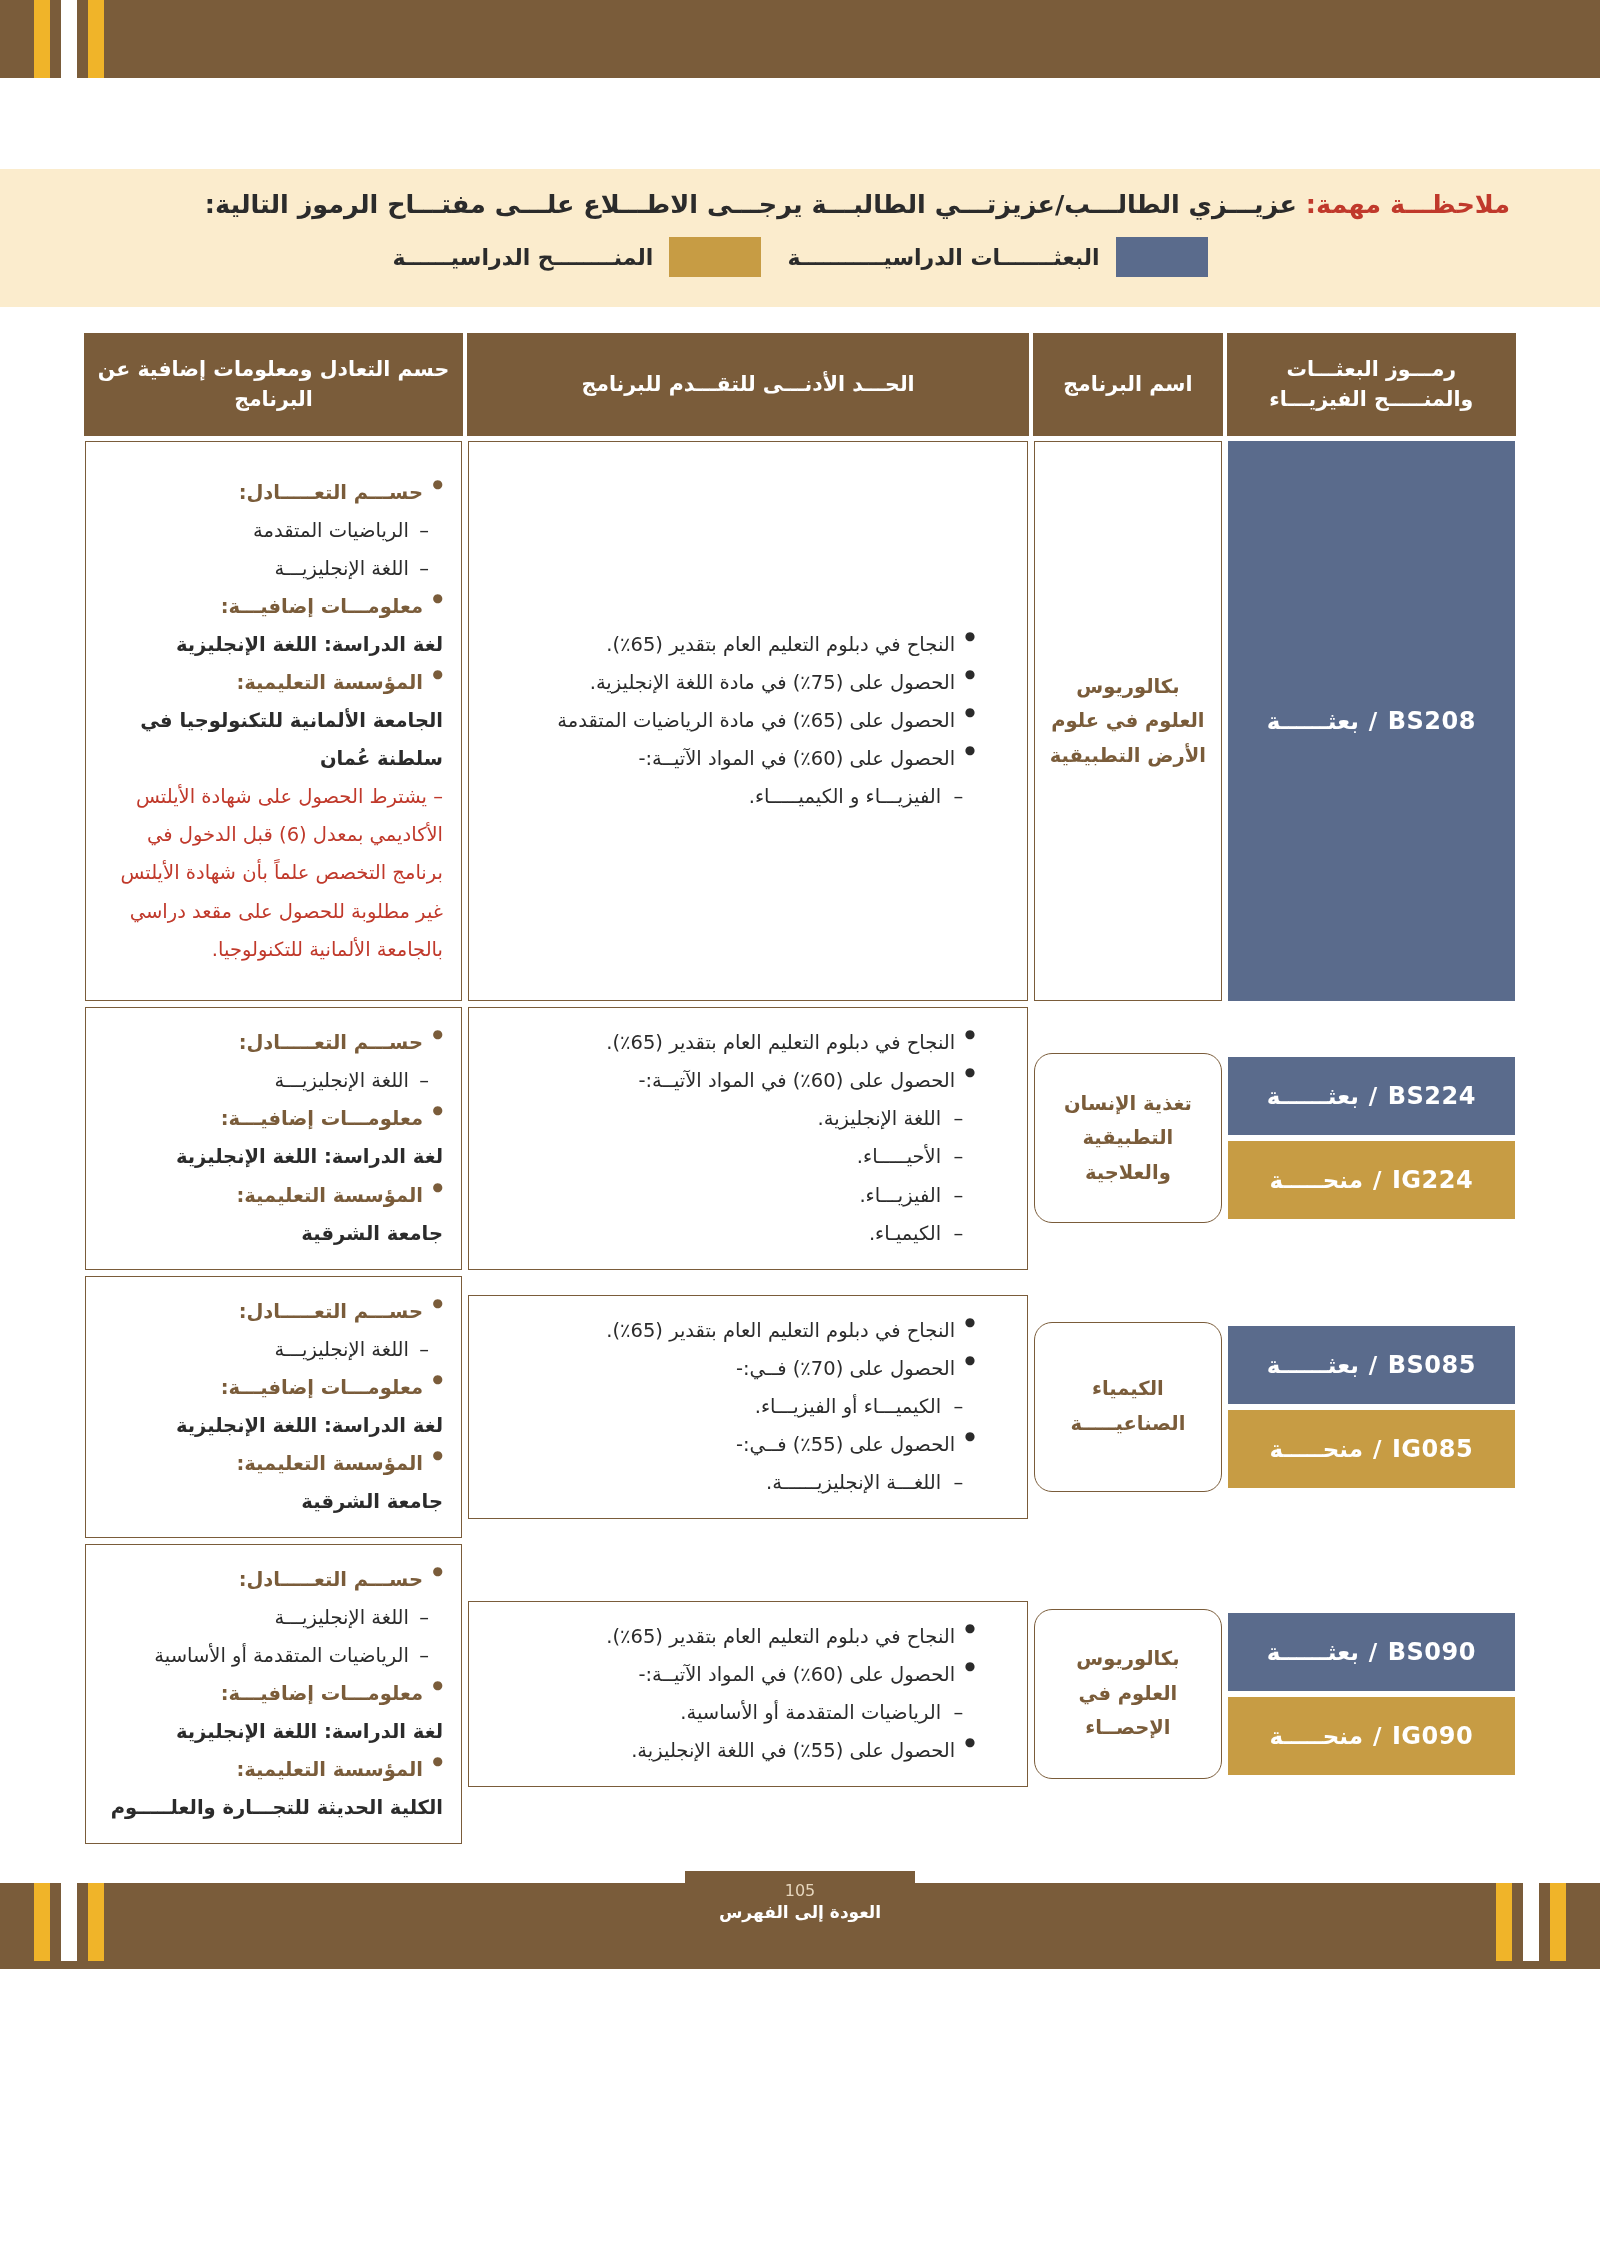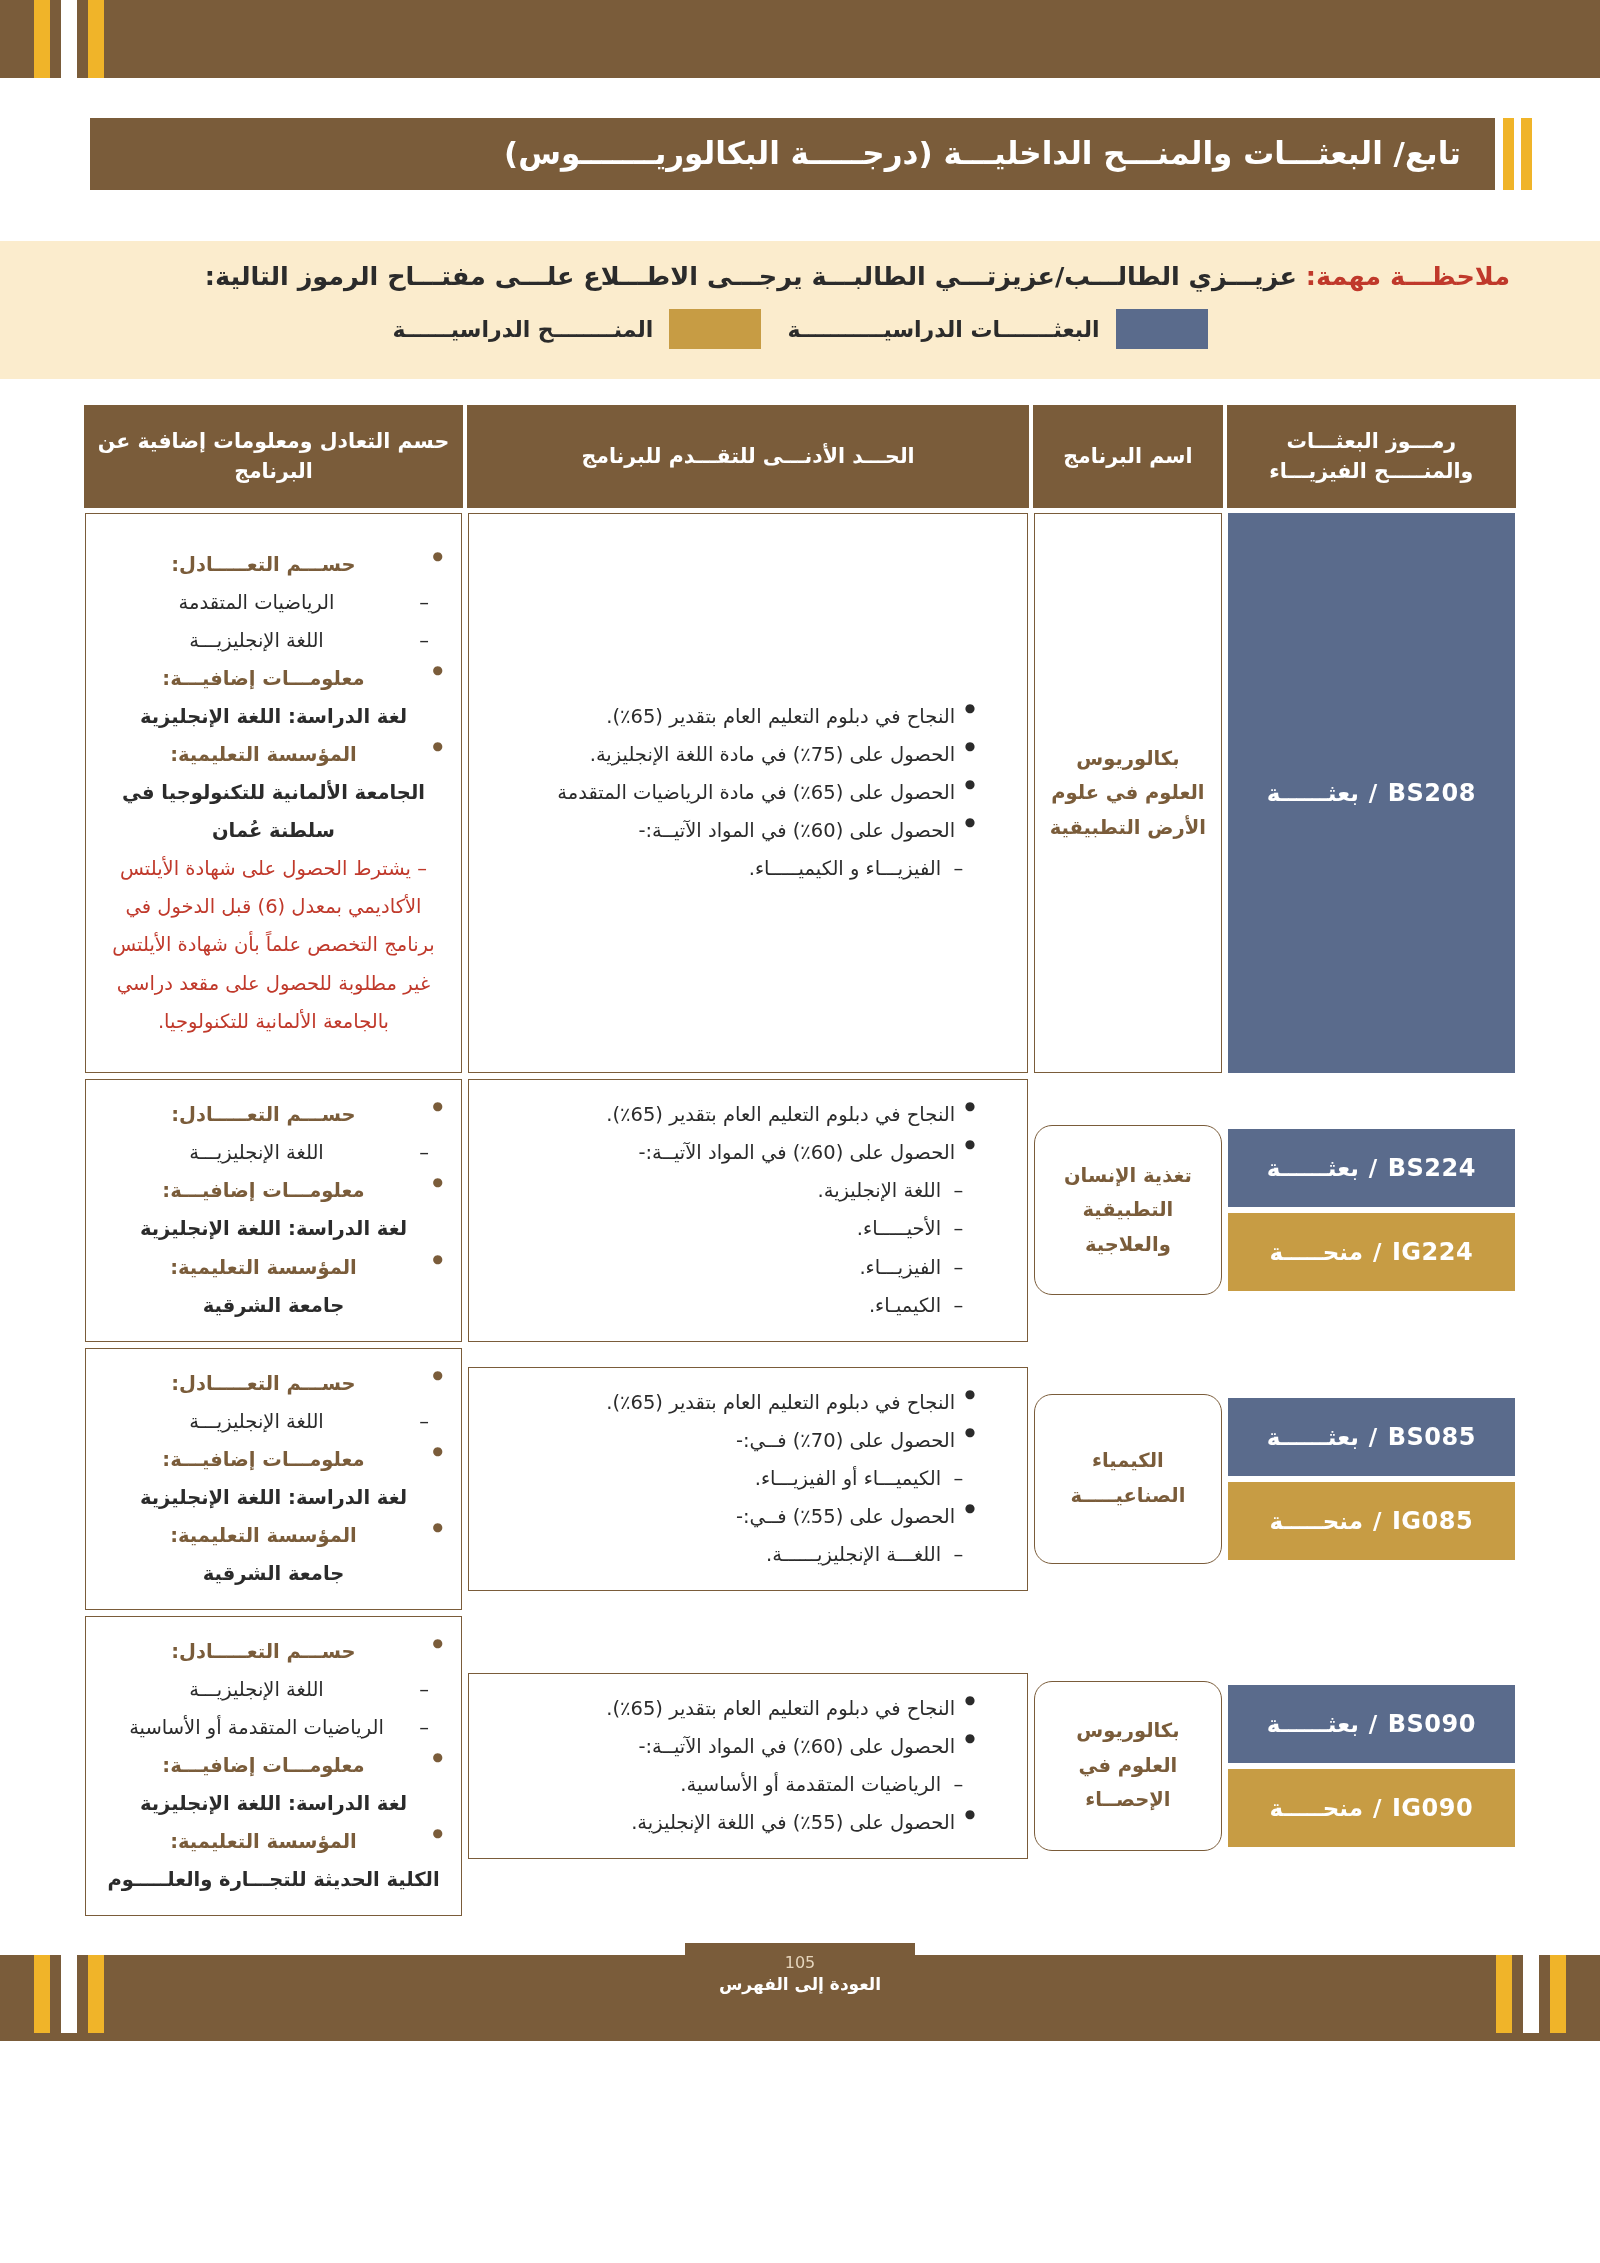--- a/index.html
+++ b/index.html
@@ -170,21 +170,21 @@
     color:#2b2b2b;
   }
   .extrabox .hd { color:#7a5c3a; font-weight: bold; position: relative; padding-right: 20px; }
   .extrabox .hd::before {
     content:"●"; position:absolute; right:0; top:-1px; font-size: 12px; color:#7a5c3a;
   }
   .extrabox .sub { position: relative; padding-right: 34px; }
   .extrabox .sub::before { content:"–"; position:absolute; right:14px; top:0; }
   .extrabox .strong { font-weight: bold; }
   .extrabox .note-red { color:#c0392b; font-weight:normal; }
-  .extrabox .center { text-align: center; }
+  .extrabox .center { text-align: right; }
   .row-tall .extrabox { min-height: 560px; display:flex; flex-direction:column; justify-content:center; }
   .row-tall .minbox { min-height: 560px; display:flex; flex-direction:column; justify-content:center; }
   .row-tall .pname { min-height: 560px; display:flex; align-items:center; justify-content:center; }
 
   .row-med .minbox,
   .row-med .extrabox,
   .row-med .pname { min-height: 170px; }
   .row-med .pname { display:flex; align-items:center; justify-content:center;border-radius:18px; }
   .row-med .minbox { display:flex; flex-direction:column; justify-content:center; }
   .row-med .extrabox { display:flex; flex-direction:column; justify-content:center; }
@@ -222,21 +222,20 @@
 
   <div class="topbar">
     <div class="ticks">
       <span class="tick-y"></span>
       <span class="tick-w"></span>
       <span class="tick-y"></span>
     </div>
   </div>
 
   <div class="title-wrap">
-    <div class="title-band">تابع/ البعثـــات والمنـــح الداخليـــة (درجـــــة البكالوريـــــــوس)</div>
     <div class="title-ticks">
       <i></i>
       <i></i>
     </div>
   </div>
 
   <div class="note">
     <div class="note-line">
       <span class="red">ملاحظـــة مهمة:</span>
       <span>عزيـــزي الطالـــب/عزيزتـــي الطالبـــة يرجـــى الاطـــلاع علـــى مفتـــاح الرموز التالية:</span>

